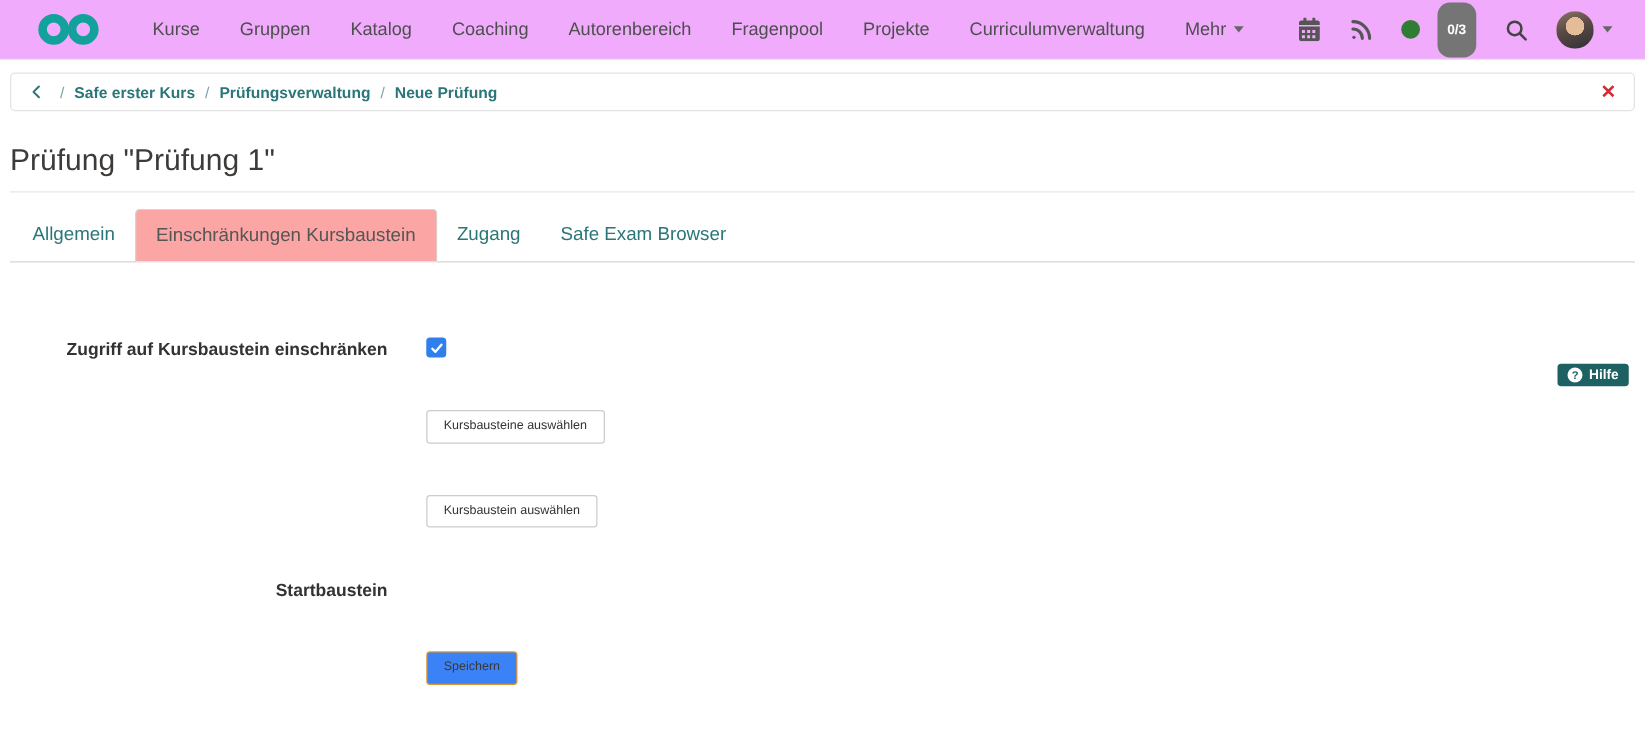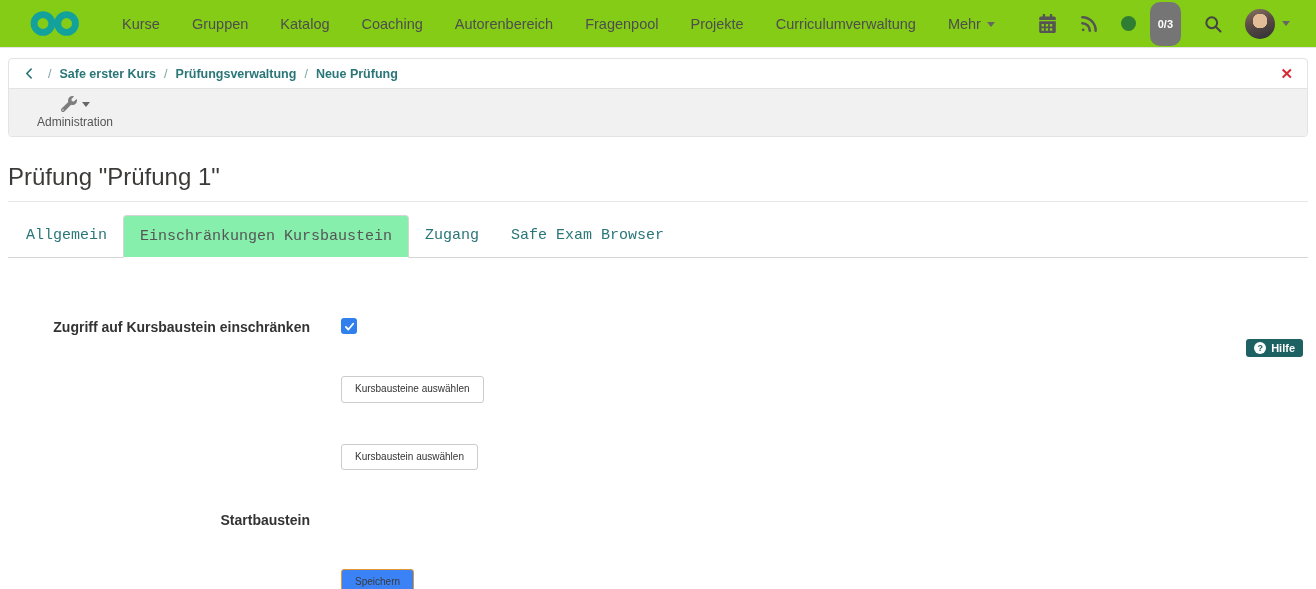--- a/index.html
+++ b/index.html
@@ -5,21 +5,21 @@
   * { box-sizing: border-box; }
   html,body { margin:0; padding:0; }
   body {
     width:1316px; height:589px; overflow:hidden;
     background:#fff; color:#333;
     font-family:"Liberation Sans", sans-serif;
     font-size:14px;
   }
 
   
-  .topnav { display:flex; align-items:center; height:48px; border-bottom:1px solid #e4e4e4; padding:0 26px 0 30px; background:#84cc16; }
+  .topnav { display:flex; align-items:center; height:48px; border-bottom:1px solid #e4e4e4; padding:0 26px 0 30px; background:#f0abfc; }
   .logo { display:flex; align-items:center; margin-right:26px; cursor:pointer; }
   .nav-item { padding:0 16px; font-size:14.5px; color:#4e4e4e; cursor:pointer; white-space:nowrap; }
   .nav-item .caret { margin-left:6px; }
   .caret { display:inline-block; width:0; height:0; border-left:4px solid transparent; border-right:4px solid transparent; border-top:5px solid #666; vertical-align:middle; }
   .nav-right { margin-left:auto; display:flex; align-items:center; gap:22px; }
   .icon-btn { display:flex; align-items:center; cursor:pointer; }
   .presence-dot { width:15px; height:15px; border-radius:50%; background:#2e7d32; }
   .counter-badge { background:#757575; color:#fff; font-size:11px; font-weight:bold; padding:16px 8px; border-radius:10px; margin-left:-8px; }
   .avatar-wrap { display:flex; align-items:center; gap:7px; cursor:pointer; }
   .avatar { width:30px; height:30px; border-radius:50%;
@@ -37,23 +37,23 @@
   .crumb-close { margin-left:auto; color:#d62b34; font-weight:bold; font-size:15px; cursor:pointer; line-height:1; }
   .admin-row { background:#f1f1f1; border-top:1px solid #e3e3e3; border-radius:0 0 4px 4px; padding:7px 0 7px 28px; }
   .admin-item { display:inline-flex; flex-direction:column; align-items:center; cursor:pointer; color:#555; font-size:12px; }
   .admin-icon-line { display:flex; align-items:center; gap:5px; margin-bottom:3px; }
 
   
   .page-title { margin:26px 8px 0; padding-bottom:10px; border-bottom:1px solid #e7e7e7;
     font-size:24px; font-weight:normal; color:#3d3b39; }
 
   
-  .tabs { display:flex; margin:13px 8px 0; border-bottom:1px solid #d5d5d5; padding-left:2px;font-family:Liberation Mono, monospace; }
+  .tabs { display:flex; margin:13px 8px 0; border-bottom:1px solid #d5d5d5; padding-left:2px; }
   .tab { padding:12px 16px; font-size:15px; color:#2a7678; cursor:pointer; white-space:nowrap; }
-  .tab.active { background:#86efac; border:1px solid #d5d5d5; border-bottom:1px solid #fff;
+  .tab.active { background:#fca5a5; border:1px solid #d5d5d5; border-bottom:1px solid #fff;
     border-radius:4px 4px 0 0; color:#555; margin-bottom:-1px; cursor:default; }
 
   
   .content { position:relative; }
   .help-badge { position:absolute; right:13px; top:21px; display:flex; align-items:center; gap:5px;
     background:#1d6163; color:#fff; font-size:11px; font-weight:bold; padding:3px 8px; border-radius:3px; cursor:pointer; }
   .help-q { width:12px; height:12px; border-radius:50%; background:#fff; color:#1d6163;
     font-size:9px; font-weight:bold; display:flex; align-items:center; justify-content:center; }
 
   .form { margin-top:60px; }
@@ -126,31 +126,20 @@
       </svg>
     </span>
     <span class="crumb-sep">/</span>
     <span class="crumb-link">Safe erster Kurs</span>
     <span class="crumb-sep">/</span>
     <span class="crumb-link">Prüfungsverwaltung</span>
     <span class="crumb-sep">/</span>
     <span class="crumb-link">Neue Prüfung</span>
     <span class="crumb-close">✕</span>
   </div>
-  <div class="admin-row">
-    <span class="admin-item">
-      <span class="admin-icon-line">
-        <svg width="16" height="16" viewBox="0 0 512 512" fill="#7d7d7d">
-          <path d="M507.7 109.1c-2.2-9-13.5-12.1-20.1-5.5l-74.4 74.4-67.9-11.3-11.3-67.9 74.4-74.4c6.6-6.6 3.4-17.9-5.7-20.2-47.4-11.7-99.6.9-136.6 37.9-39.6 39.6-50.5 97.1-34 147.2L18.7 402.8c-25 25-25 65.5 0 90.5s65.5 25 90.5 0l213.2-213.2c50.1 16.7 107.5 5.7 147.4-34.2 37.1-37.1 49.7-89.3 37.9-136.8zM64 472c-13.2 0-24-10.7-24-24s10.8-24 24-24 24 10.7 24 24-10.8 24-24 24z"></path>
-        </svg>
-        <span class="caret"></span>
-      </span>
-      <span>Administration</span>
-    </span>
-  </div>
 </div>
 
 <h2 class="page-title">Prüfung "Prüfung 1"</h2>
 
 <div class="tabs">
   <span class="tab">Allgemein</span>
   <span class="tab active">Einschränkungen Kursbaustein</span>
   <span class="tab">Zugang</span>
   <span class="tab">Safe Exam Browser</span>
 </div>

